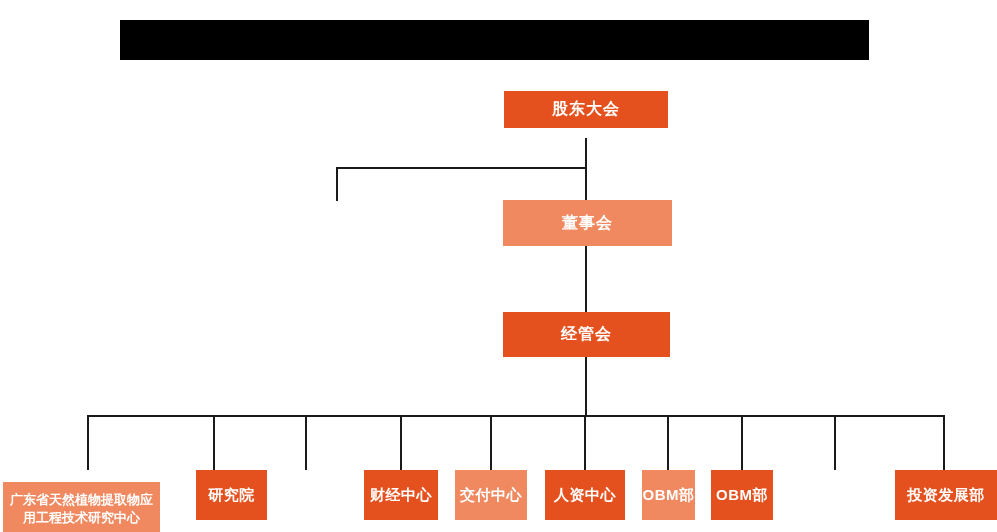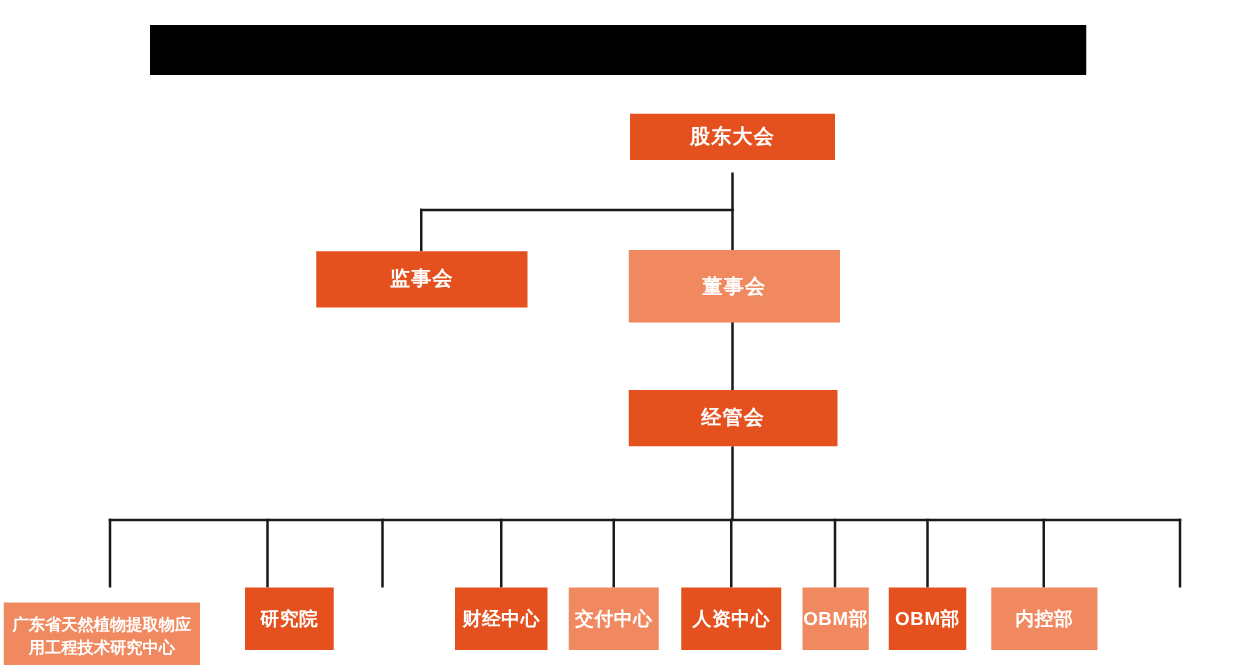--- a/index.html
+++ b/index.html
@@ -67,37 +67,36 @@
   <div class="line" style="left:400px; top:415px; width:2px; height:55px;"></div>
   <div class="line" style="left:490px; top:415px; width:2px; height:55px;"></div>
   <div class="line" style="left:584px; top:415px; width:2px; height:55px;"></div>
   <div class="line" style="left:667px; top:415px; width:2px; height:55px;"></div>
   <div class="line" style="left:741px; top:415px; width:2px; height:55px;"></div>
   <div class="line" style="left:834px; top:415px; width:2px; height:55px;"></div>
   <div class="line" style="left:943px; top:415px; width:2px; height:55px;"></div>
 
   <div class="node lv1" style="left:504px; top:91px; width:164px; height:37px;" data-variant="dark">股东大会</div>
 
-  <div class="node lv2" style="left:253px; top:201px; width:169px; height:45px;" data-variant="dark">监事会</div>
 
-  <div class="node lv2" style="left:503px; top:200px; width:169px; height:58px;" data-variant="light">董事会</div>
+  <div class="node lv2" style="left:503px; top:200px; width:169px; height:46px;" data-variant="light">董事会</div>
 
   <div class="node lv2" style="left:503px; top:312px; width:167px; height:45px;" data-variant="dark">经管会</div>
 
   <div class="node dept dept-long" style="left:3px; top:470px; width:157px; height:54px;" data-variant="light">广东省天然植物提取物应用工程技术研究中心</div>
 
   <div class="node dept" style="left:196px; top:470px; width:71px; height:50px;" data-variant="dark">研究院</div>
 
 
   <div class="node dept" style="left:364px; top:470px; width:74px; height:50px;" data-variant="dark">财经中心</div>
 
   <div class="node dept" style="left:455px; top:470px; width:72px; height:50px;" data-variant="light">交付中心</div>
 
   <div class="node dept" style="left:545px; top:470px; width:80px; height:50px;" data-variant="dark">人资中心</div>
 
   <div class="node dept" style="left:642px; top:470px; width:53px; height:50px;" data-variant="light">OBM部</div>
 
   <div class="node dept" style="left:711px; top:470px; width:62px; height:50px;" data-variant="dark">OBM部</div>
 
-  <div class="node dept" style="left:793px; top:470px; width:85px; height:50px;" data-variant="light">内控部</div>
 
+  <div class="node dept" style="left:895px; top:470px; width:102px; height:50px;" data-variant="dark">投资发展部</div>
 
 </div>
 
 </body></html>

